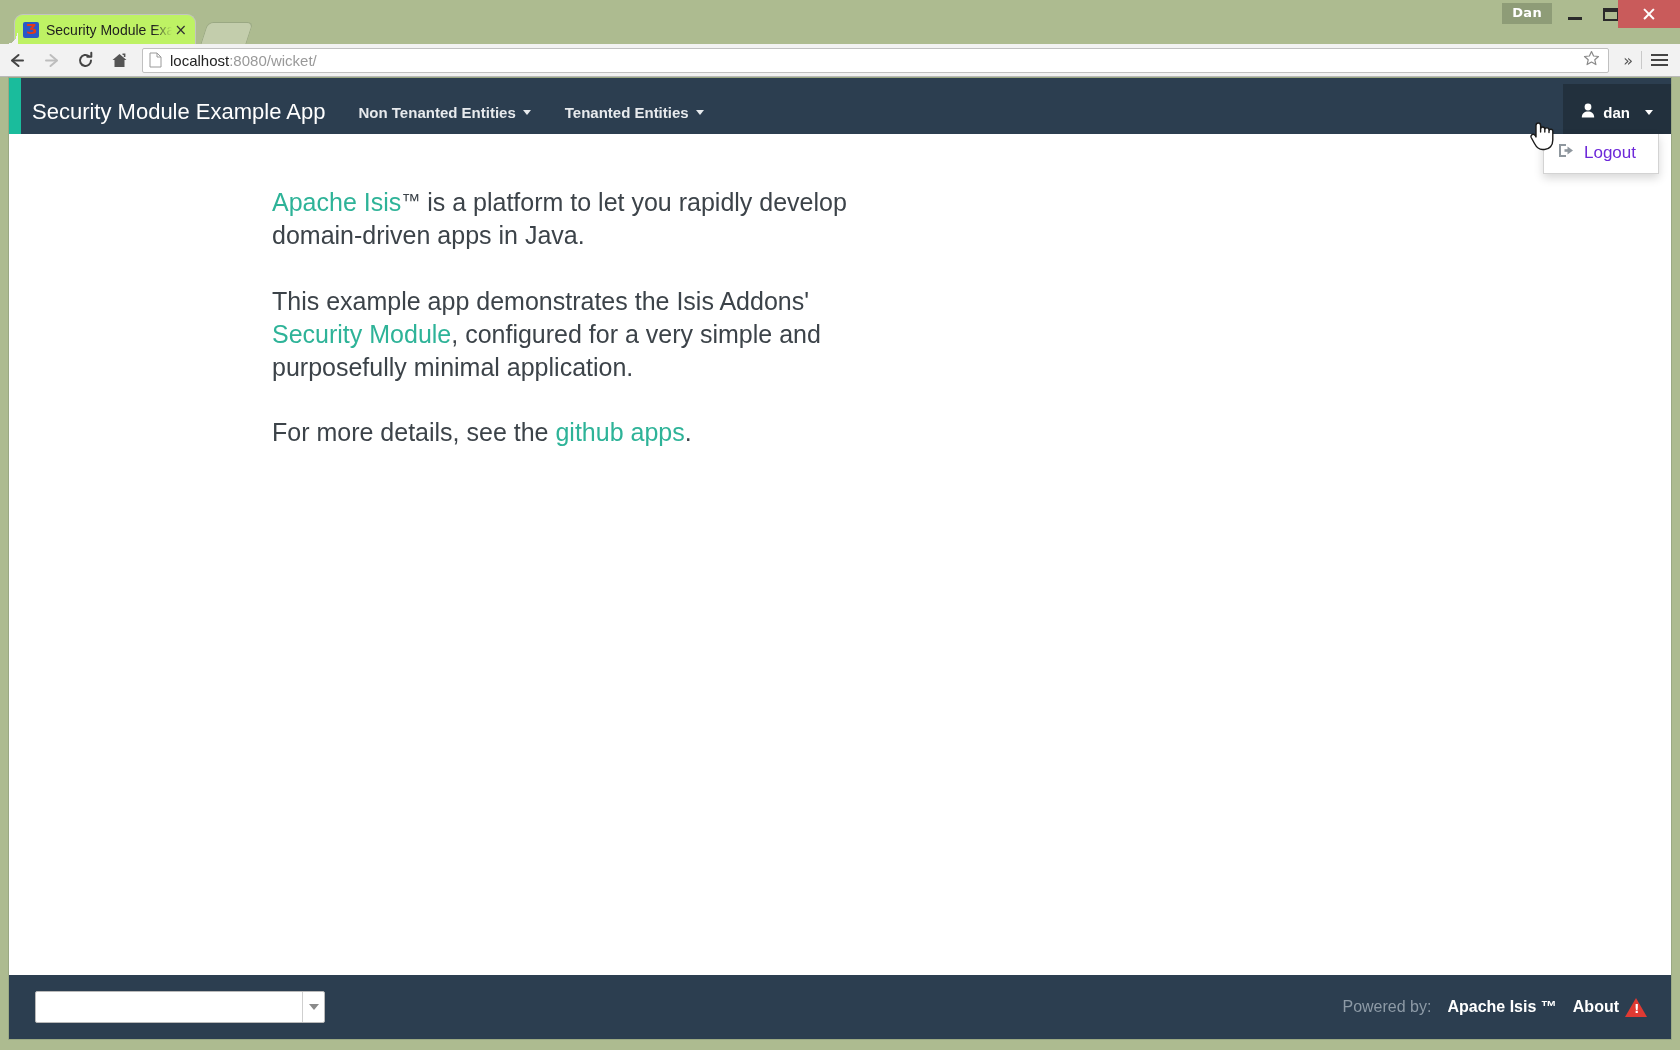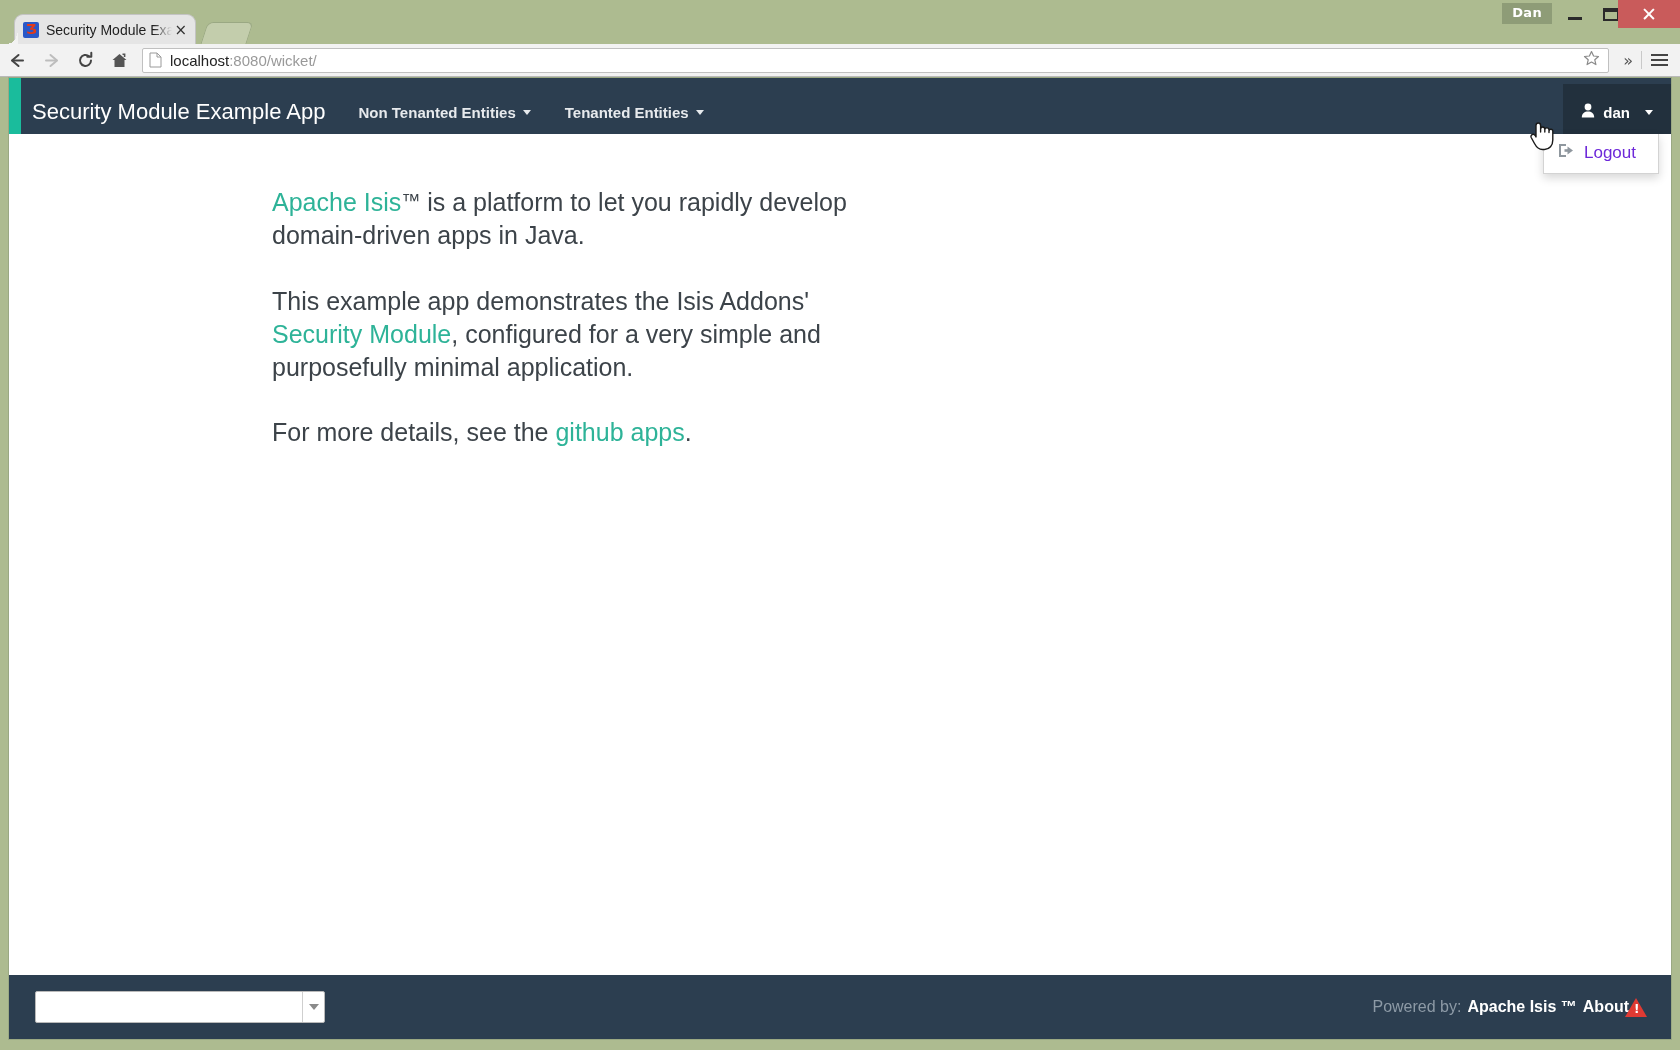--- a/index.html
+++ b/index.html
@@ -51,21 +51,21 @@
     font-family: "DejaVu Sans", sans-serif;
   }
 
   
   .tabstrip {
     position: absolute; left: 0; top: 14px; right: 0; height: 30px;
   }
   .tab {
     position: absolute; left: 14px; top: 0;
     width: 182px; height: 30px;
-    background: #e5e5e5;
+    background: #bef264;
     border-top-left-radius: 9px; border-top-right-radius: 9px;
     border: 1px solid #c3c3c3; border-bottom: none;
     display: flex; align-items: center;
     padding: 0 6px 0 8px;
     transform: skew(0deg);
   }
   .tab:before {
     content: ""; position: absolute; left: -9px; bottom: -1px;
     width: 12px; height: 12px;
     background: radial-gradient(circle at 0 0, transparent 11px, #f2f2f2 11px);
@@ -262,21 +262,21 @@
     display: flex; align-items: center; justify-content: center;
   }
   .sel-arrow i {
     display: block; width: 0; height: 0;
     border-left: 5px solid transparent;
     border-right: 5px solid transparent;
     border-top: 6px solid #8a8a8a;
   }
   .footer-right {
     margin-left: auto; margin-right: 24px;
-    display: flex; align-items: center; gap: 6px;
+    display: flex; align-items: center; gap: 16px;
   }
   .powered-label { color: #8d9aa6; font-size: 16px; }
   .powered-name { color: #ffffff; font-size: 16px; font-weight: bold; cursor: pointer; }
   .about-link { color: #ffffff; font-size: 16px; font-weight: bold; cursor: pointer; }
   .warn-icon {
     width: 0; height: 0; position: relative;
     border-left: 11px solid transparent;
     border-right: 11px solid transparent;
     border-bottom: 19px solid #e03a33;
     margin-left: -10px;

